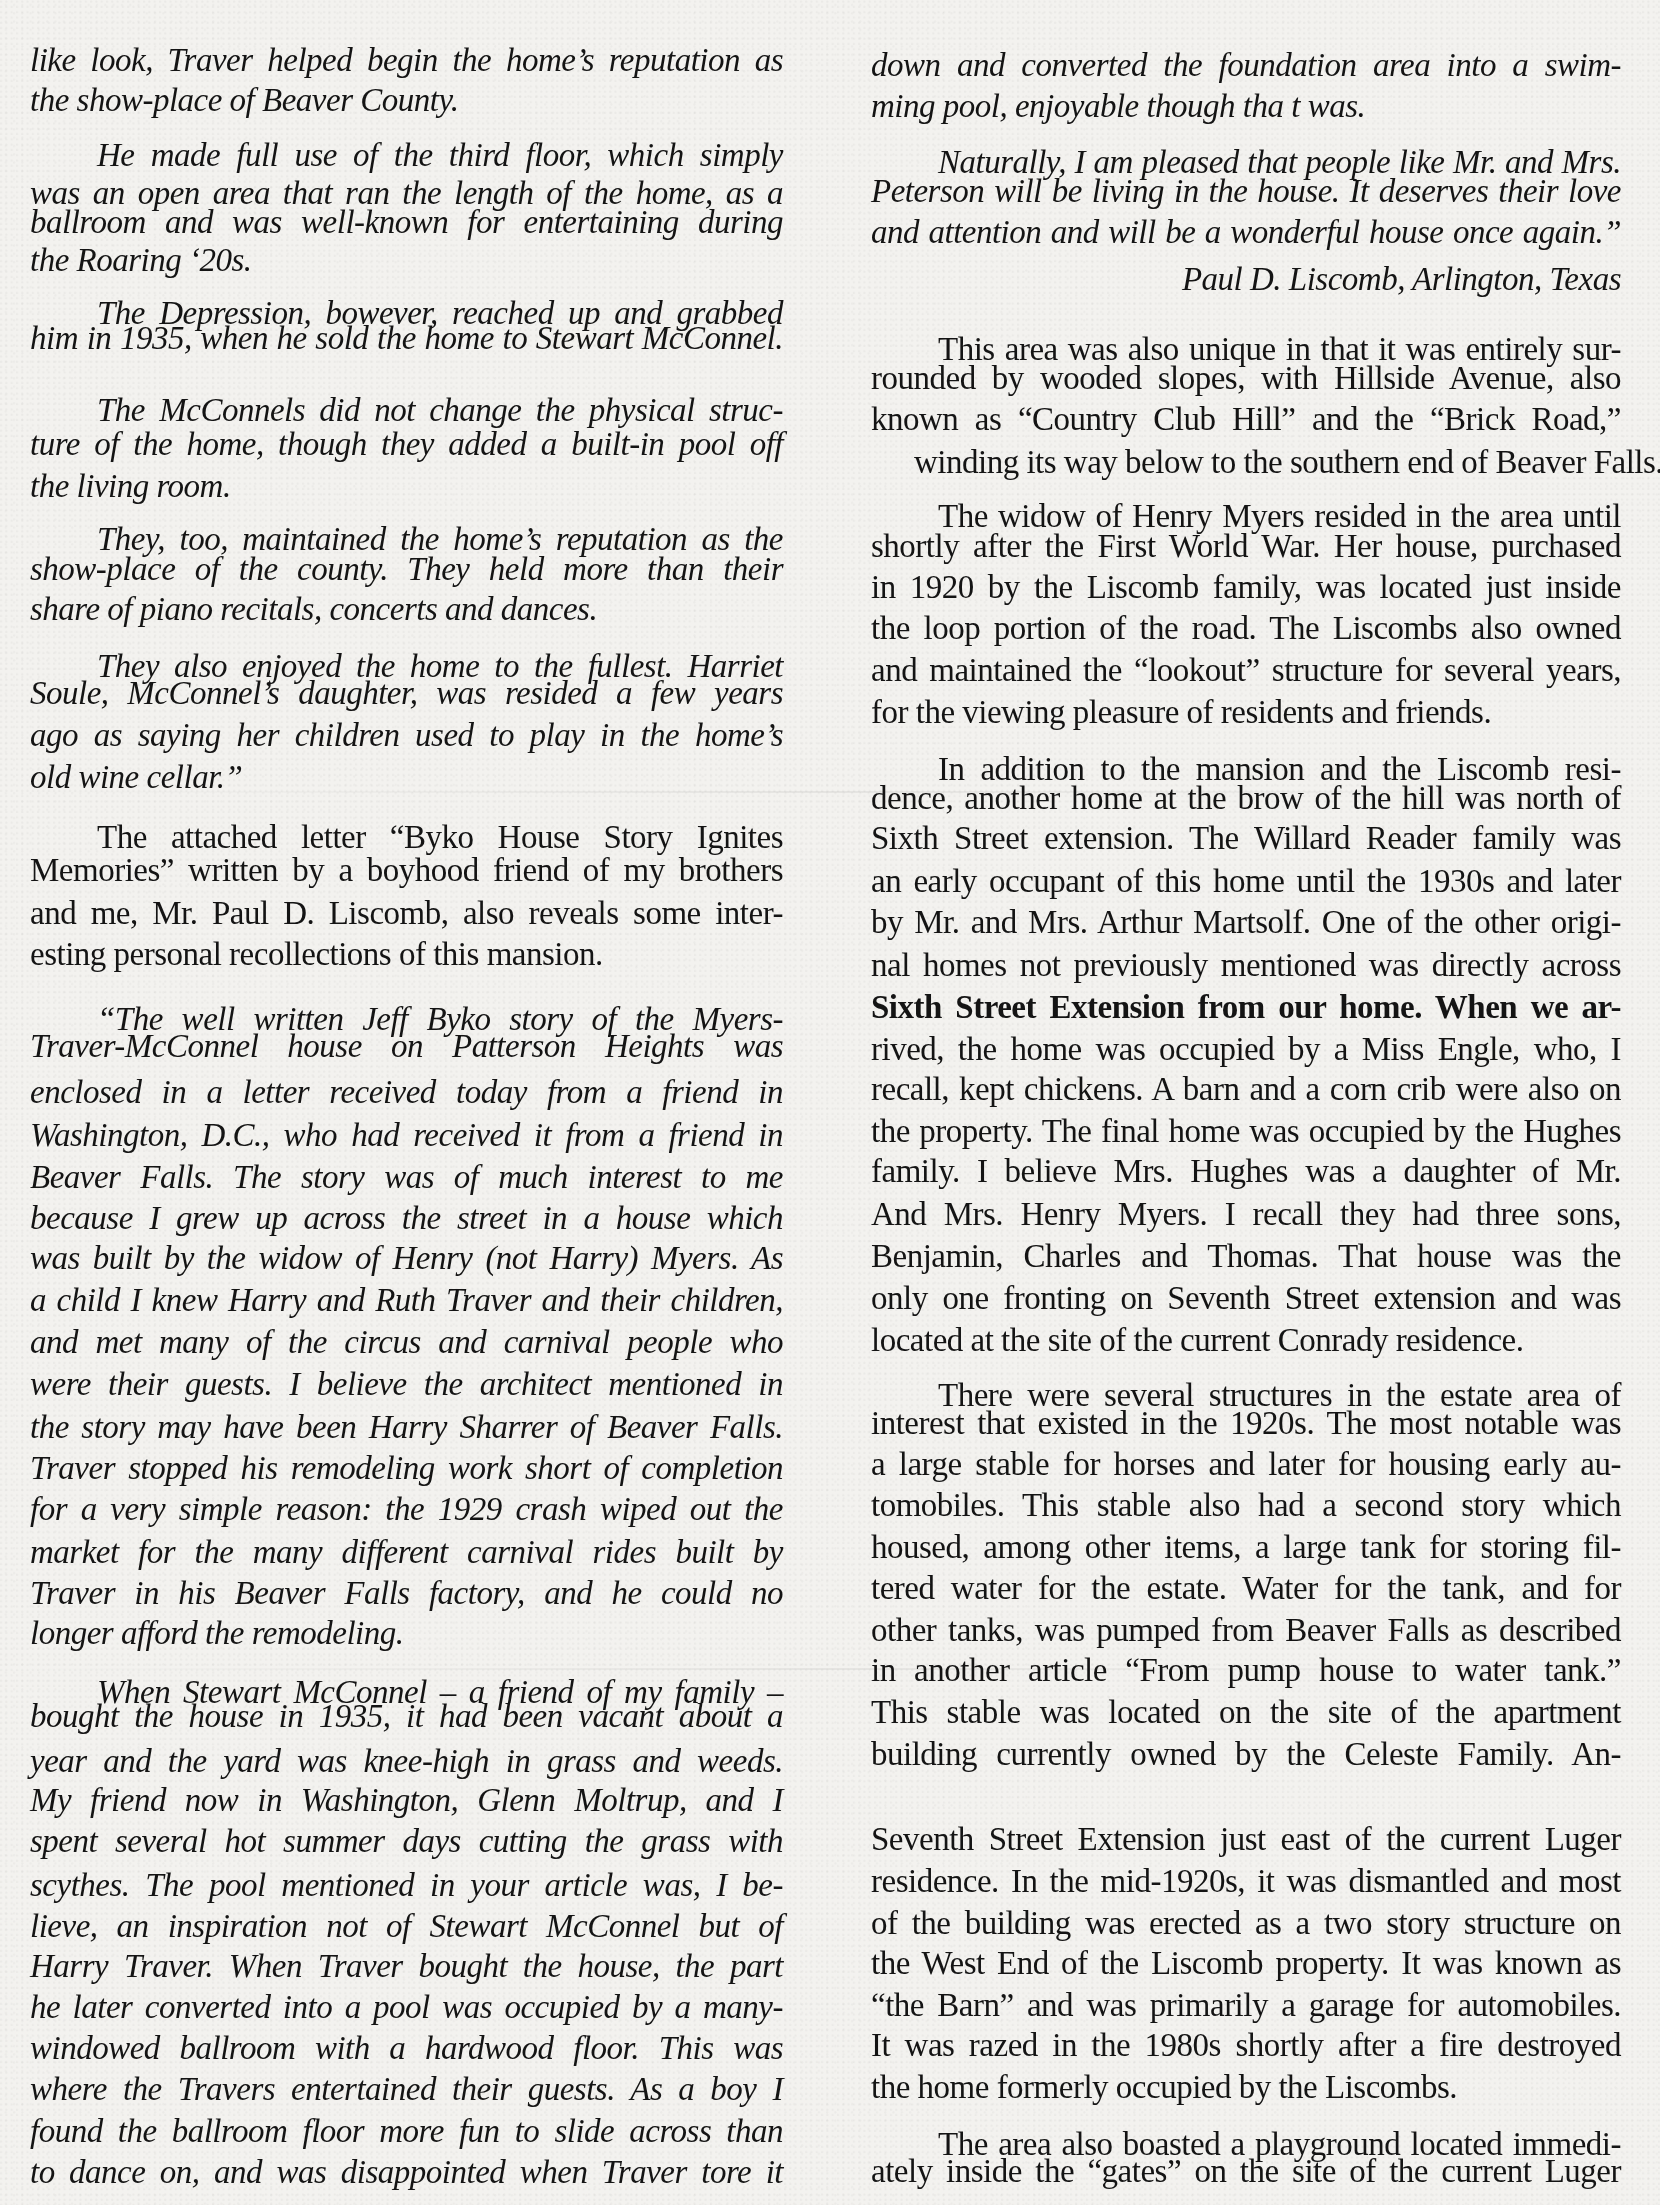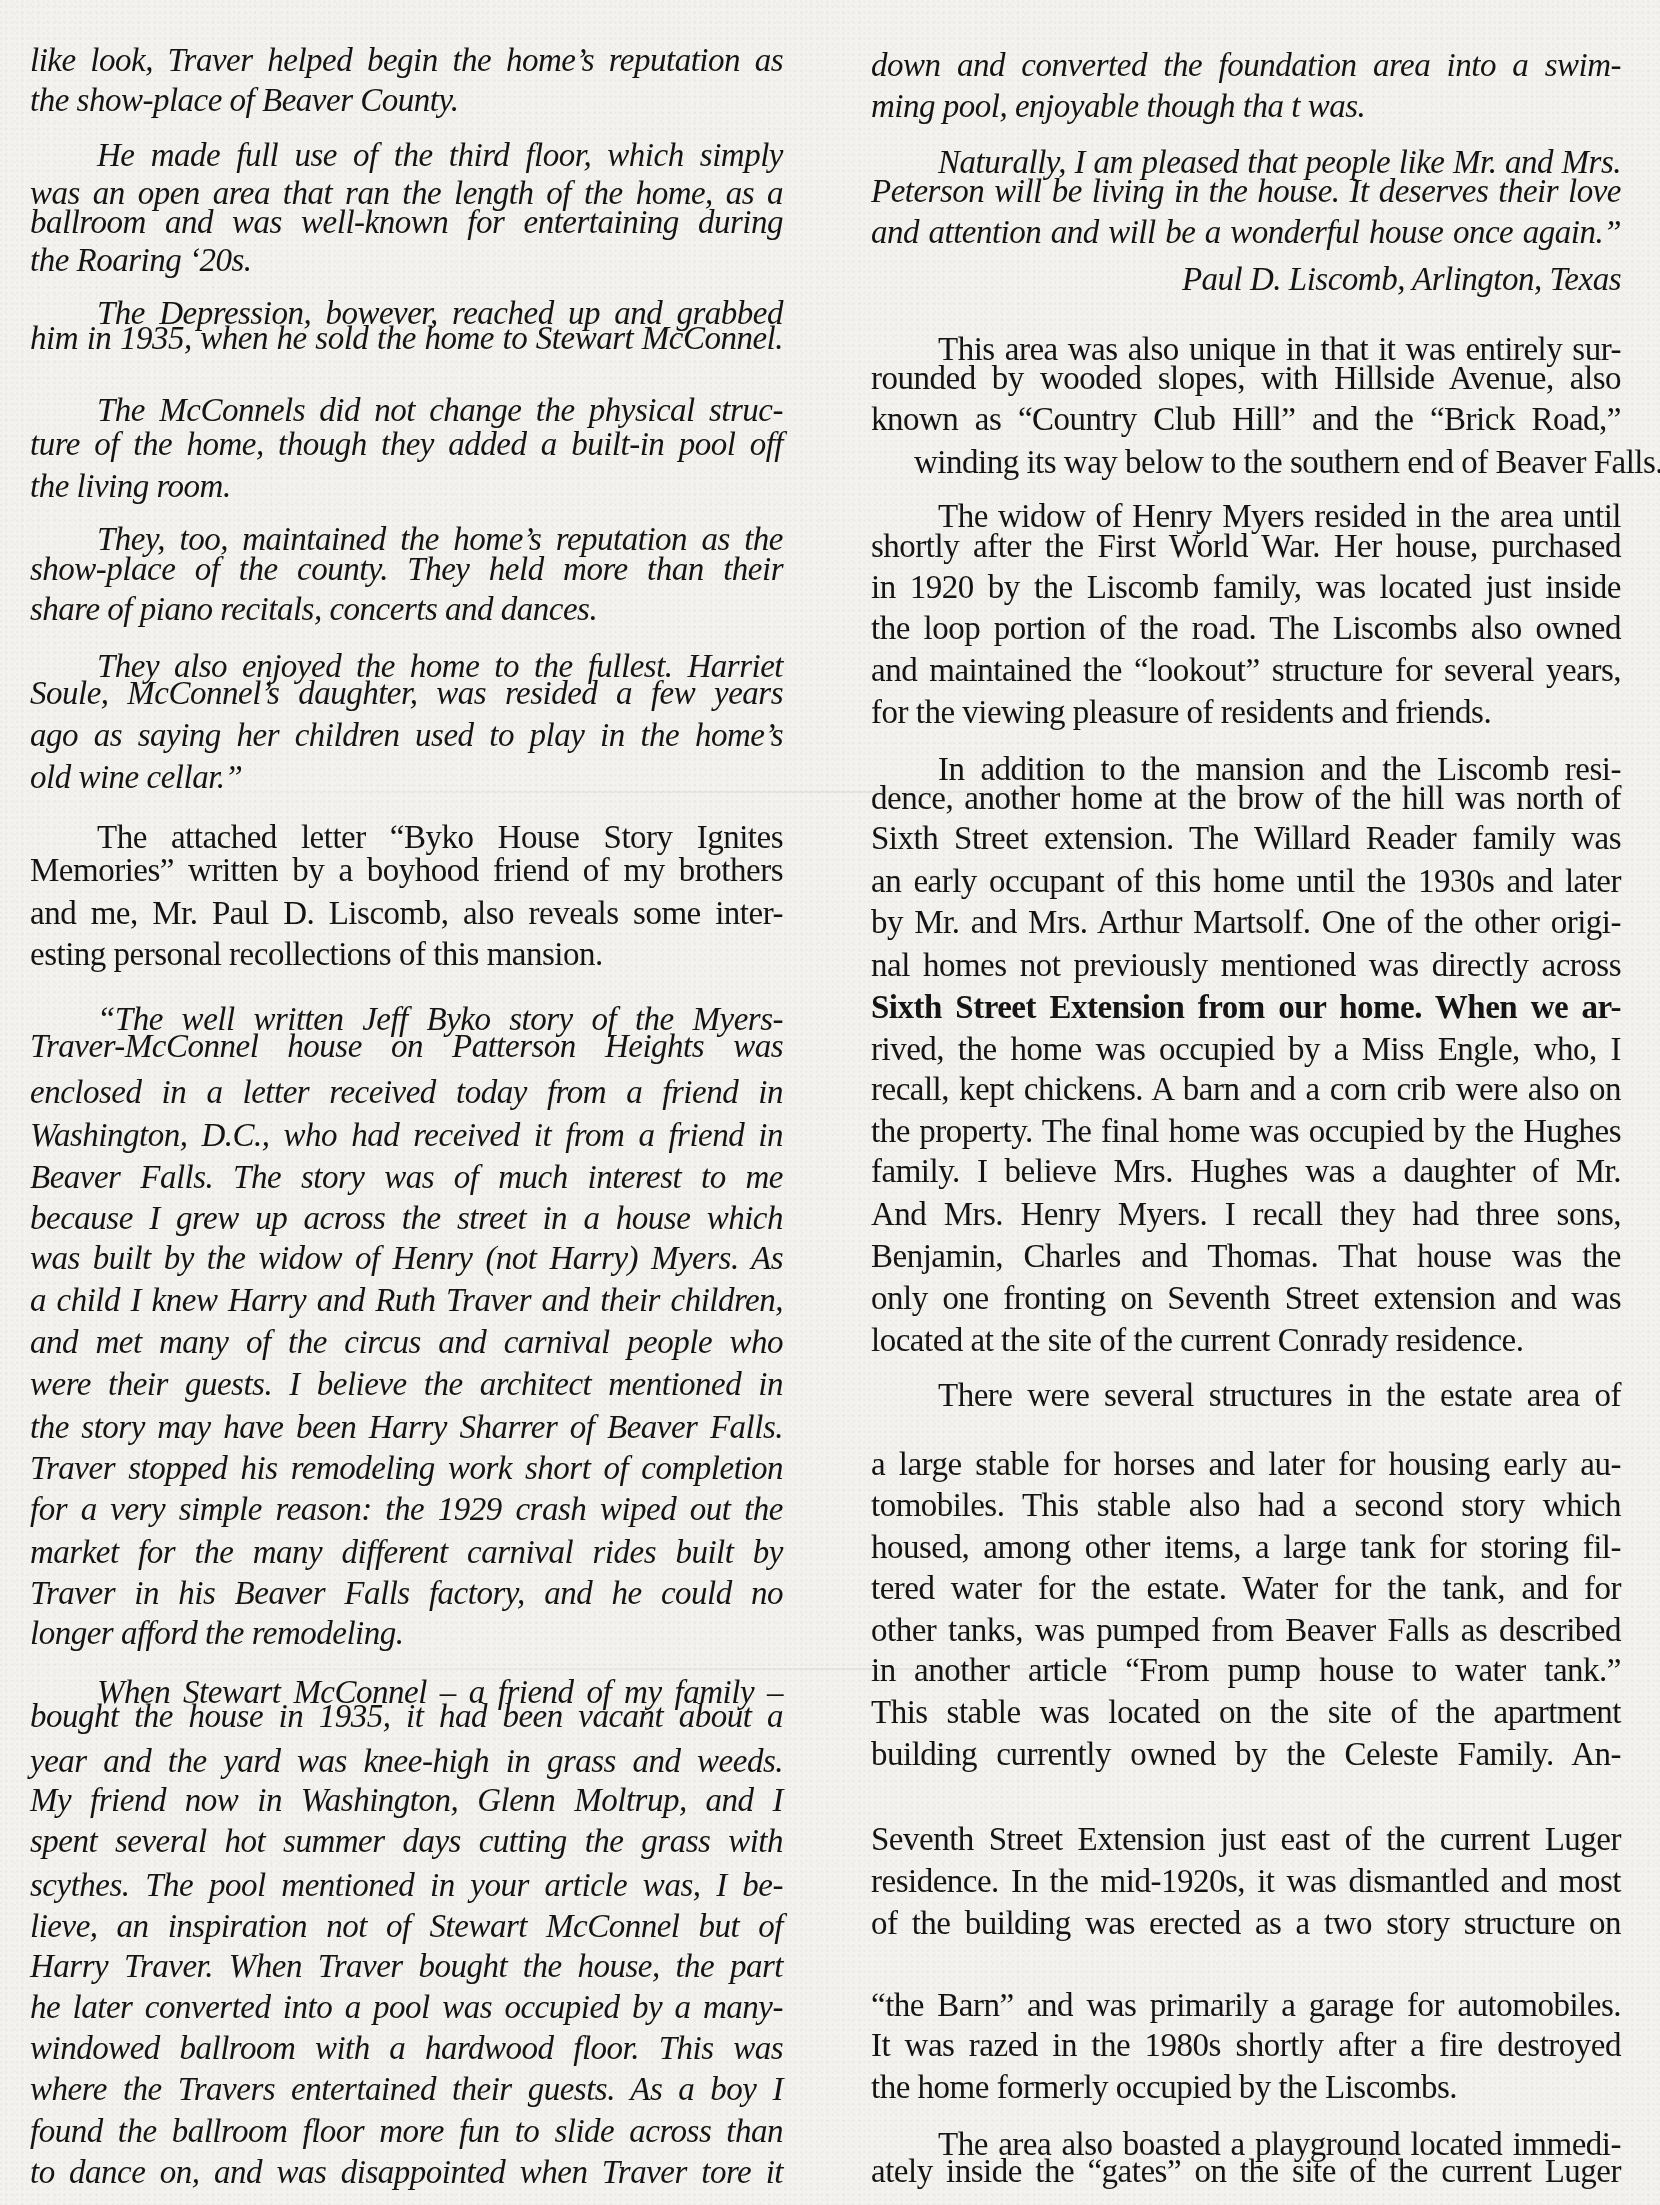--- a/index.html
+++ b/index.html
@@ -118,30 +118,32 @@
     <div class="line " style="top: 986px; font-weight: bold;">Sixth Street Extension from our home. When we ar-</div>
     <div class="line " style="top: 1028px;">rived, the home was occupied by a Miss Engle, who, I</div>
     <div class="line " style="top: 1068px;">recall, kept chickens. A barn and a corn crib were also on</div>
     <div class="line " style="top: 1110px;">the property. The final home was occupied by the Hughes</div>
     <div class="line " style="top: 1150px;">family. I believe Mrs. Hughes was a daughter of Mr.</div>
     <div class="line " style="top: 1193px;">And Mrs. Henry Myers. I recall they had three sons,</div>
     <div class="line " style="top: 1235px;">Benjamin, Charles and Thomas. That house was the</div>
     <div class="line " style="top: 1277px;">only one fronting on Seventh Street extension and was</div>
     <div class="line end" style="top: 1319px;">located at the site of the current Conrady residence.</div>
     <div class="line indent" style="top: 1361px;">There were several structures in the estate area of</div>
+    <div class="line " style="top: 1402px;">interest that existed in the 1920s. The most notable was</div>
     <div class="line " style="top: 1443px;">a large stable for horses and later for housing early au-</div>
     <div class="line " style="top: 1484px;">tomobiles. This stable also had a second story which</div>
     <div class="line " style="top: 1526px;">housed, among other items, a large tank for storing fil-</div>
     <div class="line " style="top: 1567px;">tered water for the estate. Water for the tank, and for</div>
     <div class="line " style="top: 1609px;">other tanks, was pumped from Beaver Falls as described</div>
     <div class="line " style="top: 1649px;">in another article “From pump house to water tank.”</div>
     <div class="line " style="top: 1691px;">This stable was located on the site of the apartment</div>
     <div class="line " style="top: 1733px;">building currently owned by the Celeste Family. An-</div>
     <div class="line " style="top: 1818px;">Seventh Street Extension just east of the current Luger</div>
     <div class="line " style="top: 1860px;">residence. In the mid-1920s, it was dismantled and most</div>
     <div class="line " style="top: 1902px;">of the building was erected as a two story structure on</div>
+    <div class="line " style="top: 1942px;">the West End of the Liscomb property. It was known as</div>
     <div class="line " style="top: 1984px;">“the Barn” and was primarily a garage for automobiles.</div>
     <div class="line " style="top: 2024px;">It was razed in the 1980s shortly after a fire destroyed</div>
     <div class="line end" style="top: 2066px;">the home formerly occupied by the Liscombs.</div>
     <div class="line indent" style="top: 2110px;">The area also boasted a playground located immedi-</div>
     <div class="line " style="top: 2150px;">ately inside the “gates” on the site of the current Luger</div>
   </div>
 
 
 </body></html>

